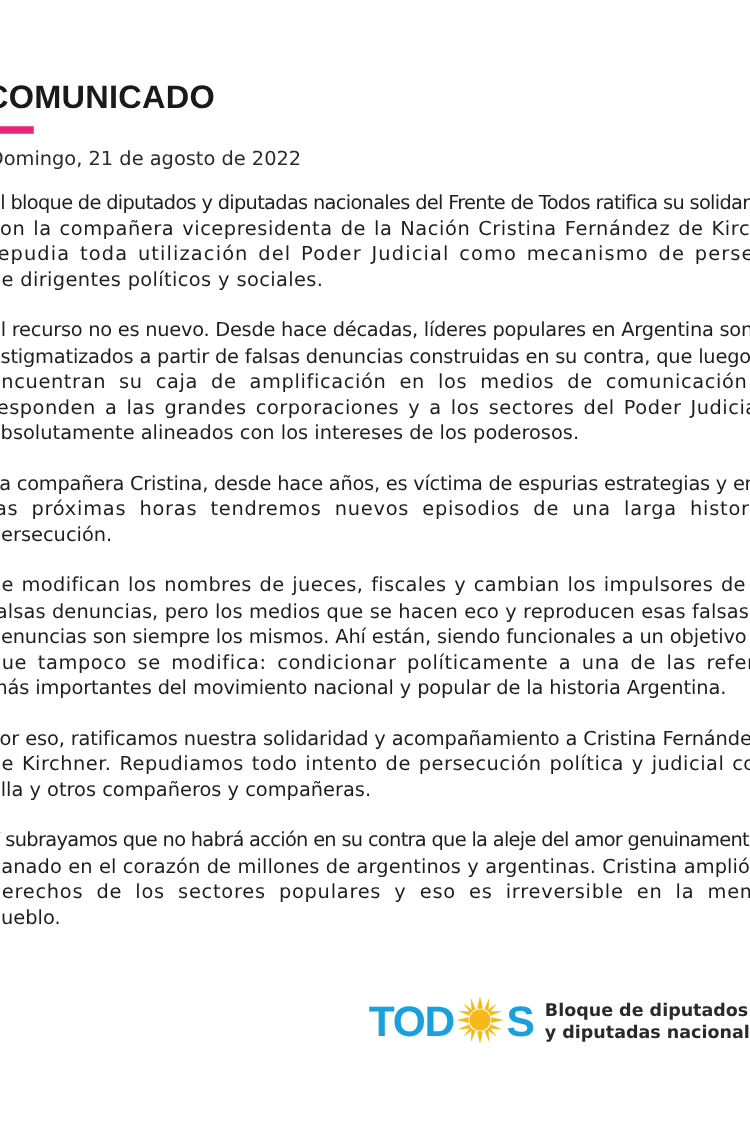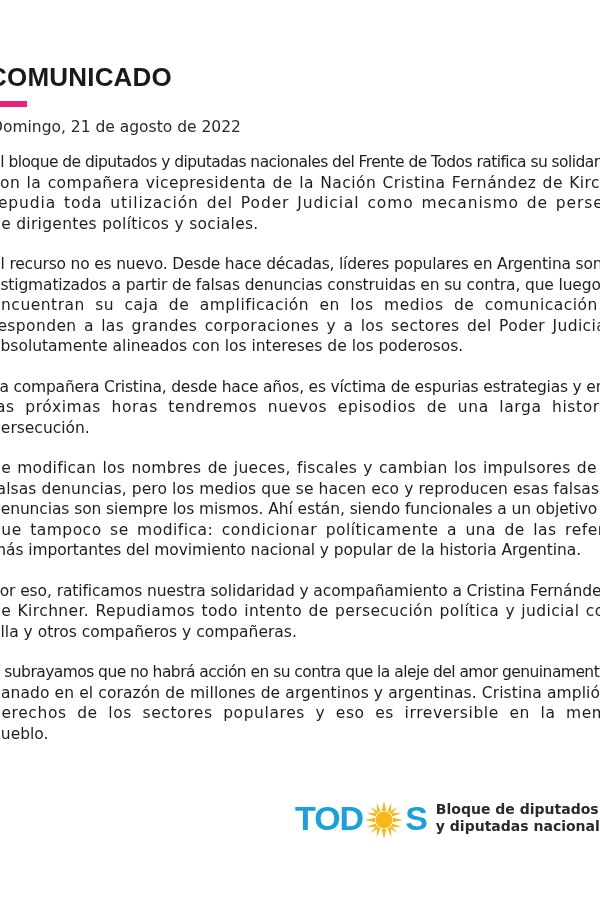--- a/index.html
+++ b/index.html
@@ -31,21 +31,21 @@
   .line {
     display: block; height: 20.5px; line-height: 20.5px;
     font-size: 15.5px; white-space: nowrap; color: #1e1e1e;
   }
   .line.tight { letter-spacing: -0.55px; }
   .line.wide { letter-spacing: 0.9px; word-spacing: 2px; }
   .footer {
     position: absolute; left: 295px; top: 796px; height: 44px;
     display: flex; align-items: center; white-space: nowrap;
   }
-  .logo { display: flex; align-items: flex-end; height: 44px; }
+  .logo { display: flex; align-items: flex-start; height: 44px; }
   .logo-text {
     font-family: "Liberation Sans", sans-serif; font-weight: bold;
     font-size: 34px; color: #1aa0dd; letter-spacing: -1px; line-height: 44px;
   }
   .sun { width: 40px; height: 40px; margin: 0 1px; }
   .org {
     margin-left: 9px; display: flex; flex-direction: column;
     font-size: 14px; line-height: 17px; color: #2a2a2a; font-weight: bold;
     font-family: "DejaVu Sans", sans-serif;
   }

